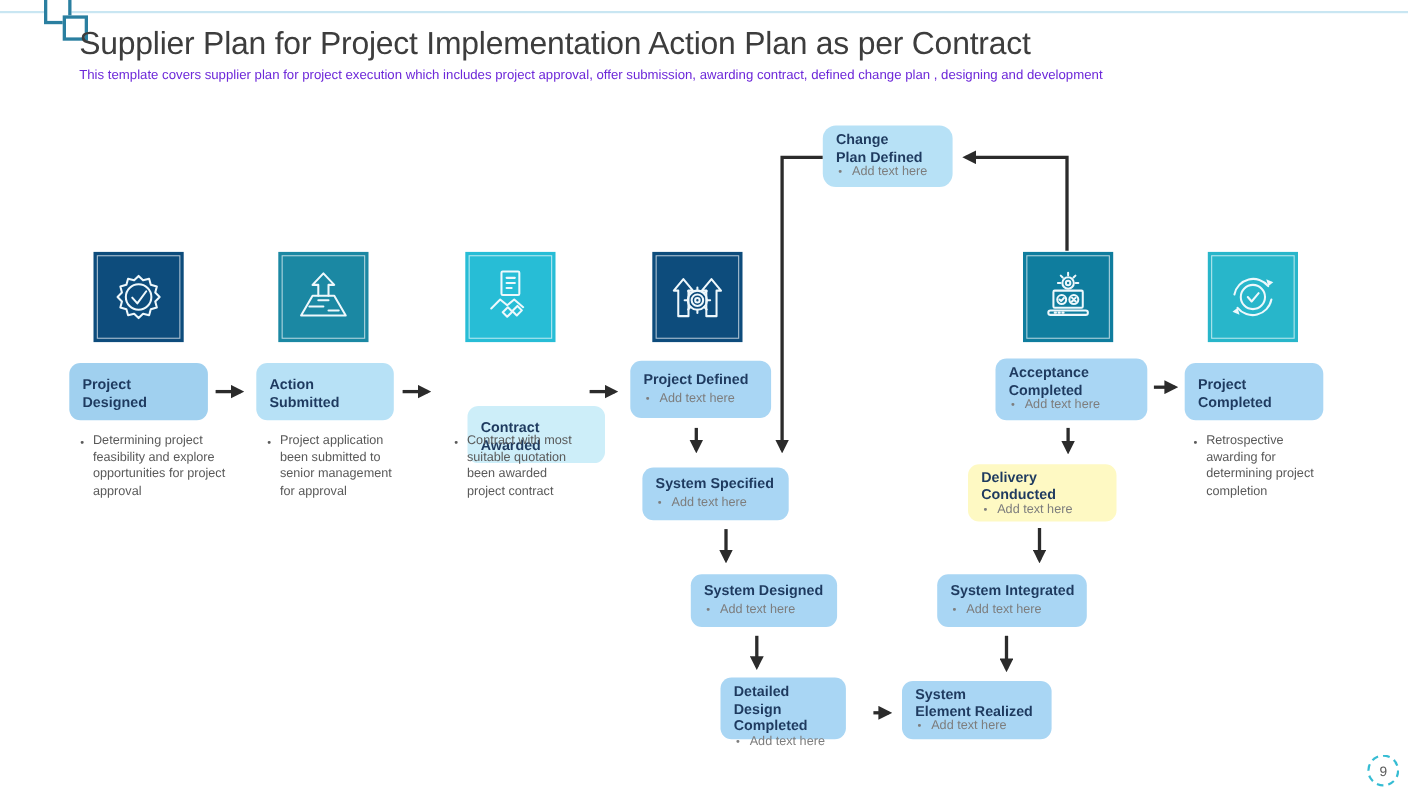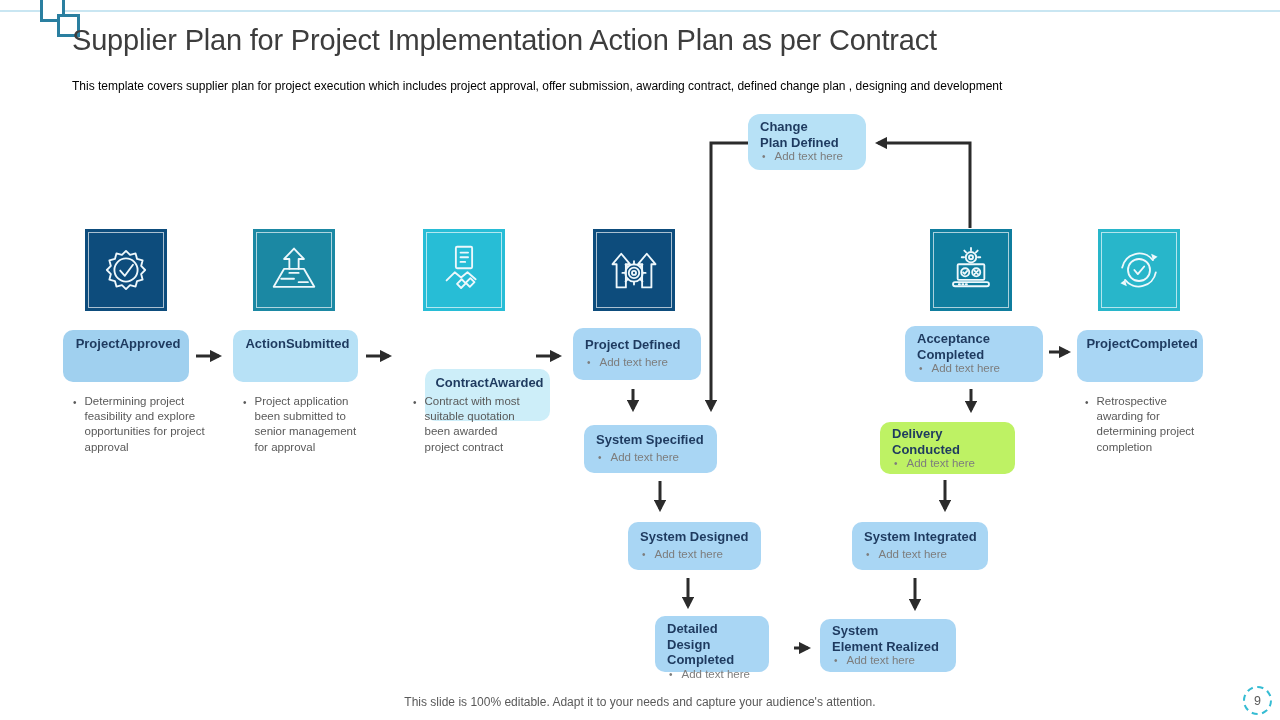--- a/index.html
+++ b/index.html
@@ -7,34 +7,34 @@
   .canvas {
     position:relative; width:1280px; height:720px; background:#ffffff;
     font-family:"Liberation Sans", sans-serif; overflow:hidden; margin:0 auto;
   }
   .topline { position:absolute; left:0; top:10px; width:1280px; height:2px; background:#c9e6f2; }
   .orn-sq { position:absolute; border:3px solid #2a7fa0; background:#ffffff; }
   .orn-sq.one { left:40px; top:-3px; width:25px; height:25px; }
   .orn-sq.two { left:57px; top:14px; width:23px; height:23px; }
 
   .title { position:absolute; left:72px; top:24px; font-size:29px; color:#3d3d3d; letter-spacing:-0.2px; }
-  .subtitle { position:absolute; left:72px; top:79px; font-size:12px; color:#000000; }
+  .subtitle { position:absolute; left:72px; top:61px; font-size:12px; color:#6d28d9; }
 
   .icon-sq {
     position:absolute; width:82px; height:82px;
     display:flex; align-items:center; justify-content:center;
   }
   .icon-sq::after { content:""; position:absolute; inset:3px; border:1.5px solid rgba(255,255,255,0.65); pointer-events:none; }
   .icon-sq svg { width:58px; height:58px; }
   .g { stroke:#eef8fc; stroke-width:3.2; fill:none; stroke-linecap:round; stroke-linejoin:round; }
   .gf { fill:#eef8fc; stroke:none; }
 
   .box { position:absolute; border-radius:10px; color:#1e3a5f; padding:6px 8px 3px 12px; }
   .box .bt { font-weight:bold; font-size:13px; line-height:1.2; }
-  .box.center { display:flex; flex-direction:row; justify-content:center; }
+  .box.center { display:flex; flex-direction:column; justify-content:center; }
   .add-text { display:flex; align-items:baseline; gap:9px; color:#7d7d7d; font-size:11.5px; margin-top:3px; padding-left:2px; }
   .add-text .dot { font-size:10px; }
 
   .desc { position:absolute; display:flex; gap:8px; color:#595959; font-size:11.5px; line-height:1.32; }
   .desc .dot { font-size:10px; padding-top:2px; }
 
   .connectors { position:absolute; left:0; top:0; pointer-events:none; }
 
   .footer { position:absolute; left:0; right:0; bottom:11px; text-align:center; font-size:12px; color:#595959; }
   .page-badge {
@@ -131,21 +131,21 @@
       <path class="g" d="M42,50 l6,7 l11,-13"></path>
       <path class="g" d="M21,46 A30,30 0 0 1 74,33"></path>
       <path class="gf" d="M74,33 l-3,-11 l11,5 z"></path>
       <path class="g" d="M79,54 A30,30 0 0 1 26,67"></path>
       <path class="gf" d="M26,67 l3,11 l-11,-5 z"></path>
     </svg>
   </div>
 
   <div class="box center" style="left: 63px; top: 330px; width: 126px; height: 52px; background-color: rgb(160, 208, 239);">
     <div class="bt">Project</div>
-    <div class="bt">Approved</div>
+    <div class="bt">Designed</div>
   </div>
   <div class="box center" style="left: 233px; top: 330px; width: 125px; height: 52px; background-color: rgb(183, 225, 246);">
     <div class="bt">Action</div>
     <div class="bt">Submitted</div>
   </div>
   <div class="box center" style="left: 425px; top: 330px; width: 125px; height: 52px; background-color: rgb(205, 238, 249); margin-top: 39px;">
     <div class="bt">Contract</div>
     <div class="bt">Awarded</div>
   </div>
   <div class="box" style="left: 573px; top: 328px; width: 128px; height: 52px; padding-top: 9px; background-color: rgb(169, 214, 244);">
@@ -193,21 +193,21 @@
       <span>Add text here</span>
     </div>
   </div>
   <div class="box" style="left: 584px; top: 425px; width: 133px; height: 48px; padding-top: 7px; background-color: rgb(169, 214, 244);">
     <div class="bt">System Specified</div>
     <div class="add-text">
       <span class="dot">•</span>
       <span>Add text here</span>
     </div>
   </div>
-  <div class="box" style="left: 880px; top: 422px; width: 135px; height: 52px; padding-top: 4px; background-color: #bef264;">
+  <div class="box" style="left: 880px; top: 422px; width: 135px; height: 52px; padding-top: 4px; background-color: #fef9c3;">
     <div class="bt">Delivery</div>
     <div class="bt">Conducted</div>
     <div class="add-text" style="margin-top:0">
       <span class="dot">•</span>
       <span>Add text here</span>
     </div>
   </div>
   <div class="box" style="left: 628px; top: 522px; width: 133px; height: 48px; padding-top: 7px; background-color: rgb(169, 214, 244);">
     <div class="bt">System Designed</div>
     <div class="add-text">
@@ -232,18 +232,17 @@
   </div>
   <div class="box" style="left: 820px; top: 619px; width: 136px; height: 53px; padding-top: 4px; background-color: rgb(169, 214, 244);">
     <div class="bt">System</div>
     <div class="bt">Element Realized</div>
     <div class="add-text" style="margin-top:0">
       <span class="dot">•</span>
       <span>Add text here</span>
     </div>
   </div>
 
-  <div class="footer">This slide is 100% editable. Adapt it to your needs and capture your audience's attention.</div>
   <div class="page-badge">
     <span>9</span>
   </div>
 
 </div>
 
 </body></html>

